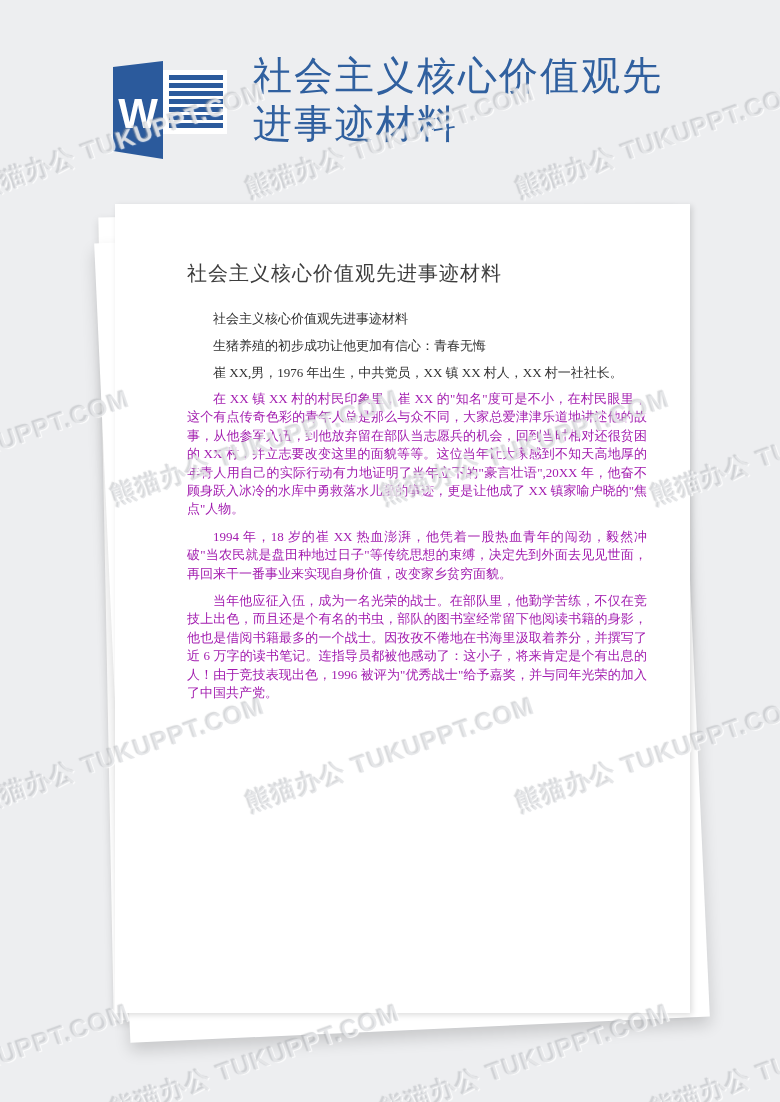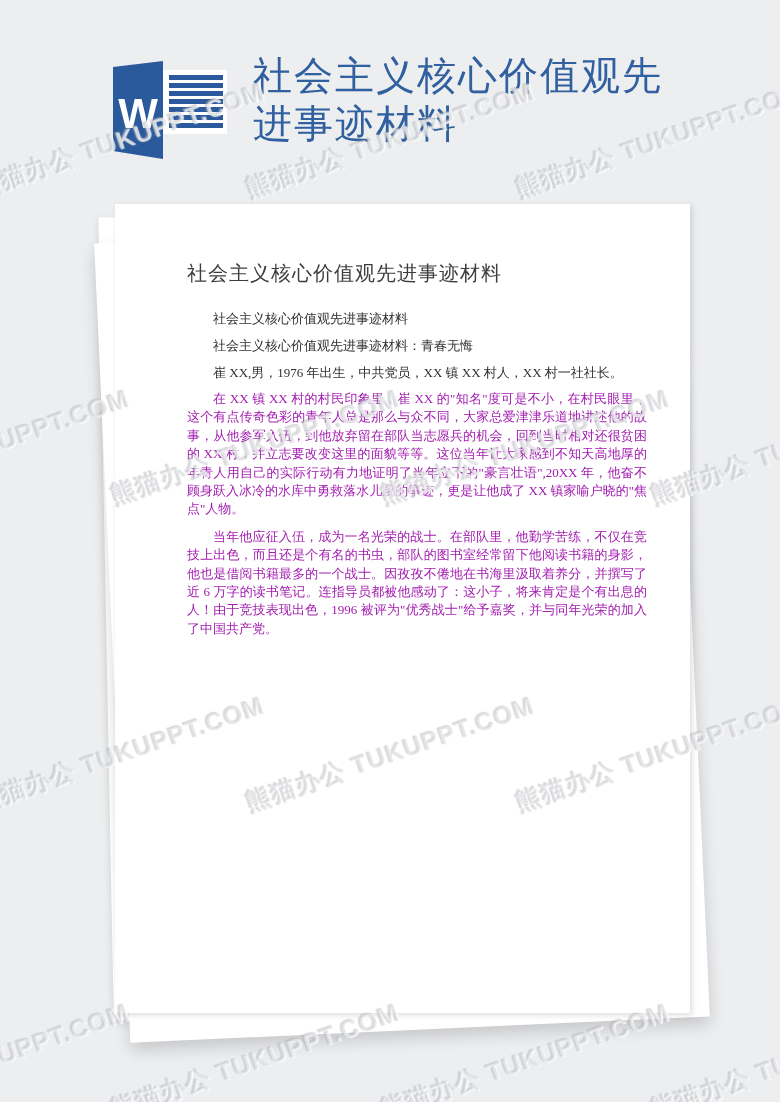--- a/index.html
+++ b/index.html
@@ -84,23 +84,24 @@
     </div>
     <h1 class="doc-title">社会主义核心价值观先进事迹材料</h1>
   </div>
 
   <div class="sheet far"></div>
   <div class="sheet near"></div>
 
   <div class="sheet main">
     <h2 class="doc-heading">社会主义核心价值观先进事迹材料</h2>
     <p class="intro-line">社会主义核心价值观先进事迹材料</p>
-    <p class="intro-line">社会主义核心价值观先进事迹材料：青春无悔</p>
+    <p class="intro-line">生猪养殖的初步成功让他更加有信心：青春无悔</p>
     <p class="intro-line">崔 XX,男，1976 年出生，中共党员，XX 镇 XX 村人，XX 村一社社长。</p>
     <p class="para">在 XX 镇 XX 村的村民印象里，崔 XX 的"知名"度可是不小，在村民眼里，这个有点传奇色彩的青年人总是那么与众不同，大家总爱津津乐道地讲述他的故事，从他参军入伍，到他放弃留在部队当志愿兵的机会，回到当时相对还很贫困的 XX 村，并立志要改变这里的面貌等等。这位当年让大家感到不知天高地厚的年青人用自己的实际行动有力地证明了当年立下的"豪言壮语",20XX 年，他奋不顾身跃入冰冷的水库中勇救落水儿童的事迹，更是让他成了 XX 镇家喻户晓的"焦点"人物。</p>
+    <p class="para">1994 年，18 岁的崔 XX 热血澎湃，他凭着一股热血青年的闯劲，毅然冲破"当农民就是盘田种地过日子"等传统思想的束缚，决定先到外面去见见世面，再回来干一番事业来实现自身价值，改变家乡贫穷面貌。</p>
     <p class="para">当年他应征入伍，成为一名光荣的战士。在部队里，他勤学苦练，不仅在竞技上出色，而且还是个有名的书虫，部队的图书室经常留下他阅读书籍的身影，他也是借阅书籍最多的一个战士。因孜孜不倦地在书海里汲取着养分，并撰写了近 6 万字的读书笔记。连指导员都被他感动了：这小子，将来肯定是个有出息的人！由于竞技表现出色，1996 被评为"优秀战士"给予嘉奖，并与同年光荣的加入了中国共产党。</p>
   </div>
 
   <div class="wm-layer">
       <span class="wm" style="left: 120px; top: 140px;">熊猫办公 TUKUPPT.COM</span>
       <span class="wm" style="left: 390px; top: 140px;">熊猫办公 TUKUPPT.COM</span>
       <span class="wm" style="left: 660px; top: 140px;">熊猫办公 TUKUPPT.COM</span>
       <span class="wm" style="left: -15px; top: 447px;">熊猫办公 TUKUPPT.COM</span>
       <span class="wm" style="left: 255px; top: 447px;">熊猫办公 TUKUPPT.COM</span>
       <span class="wm" style="left: 525px; top: 447px;">熊猫办公 TUKUPPT.COM</span>

